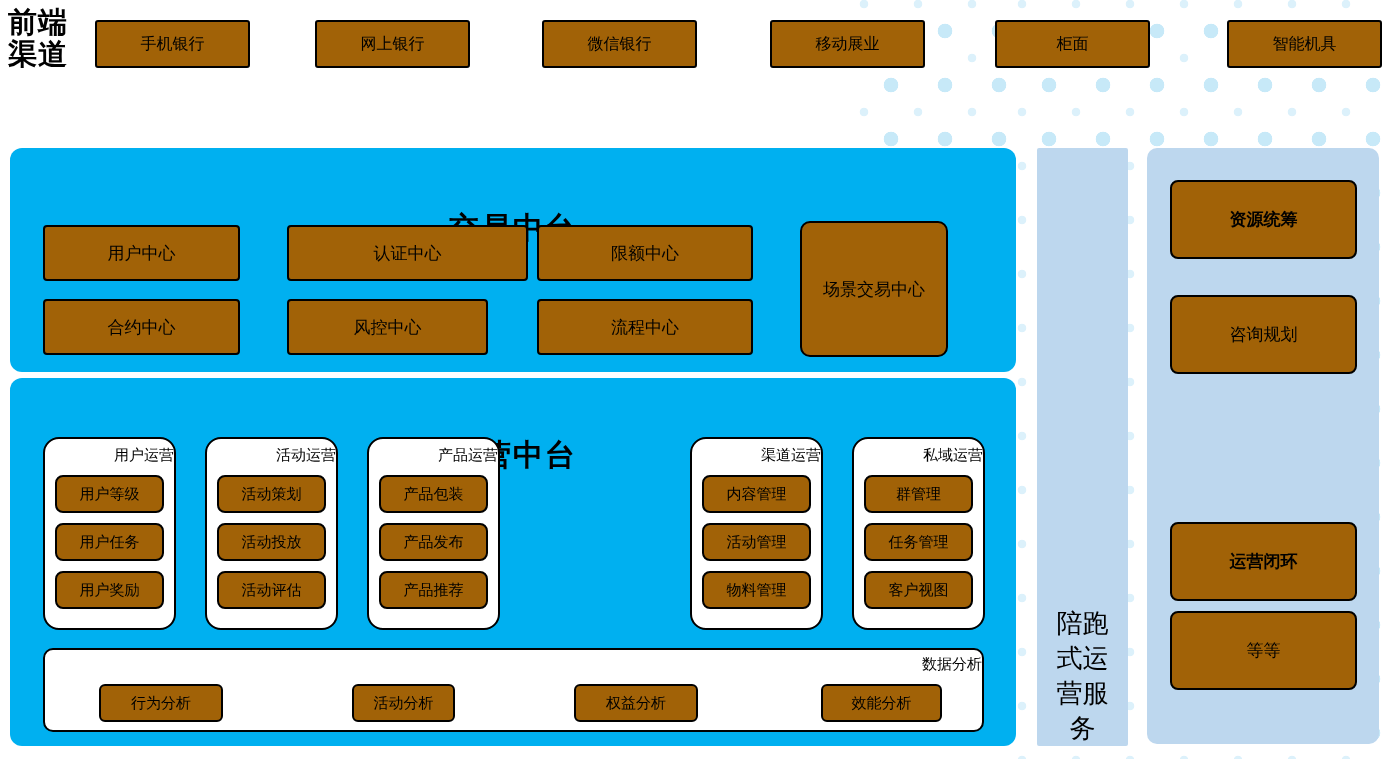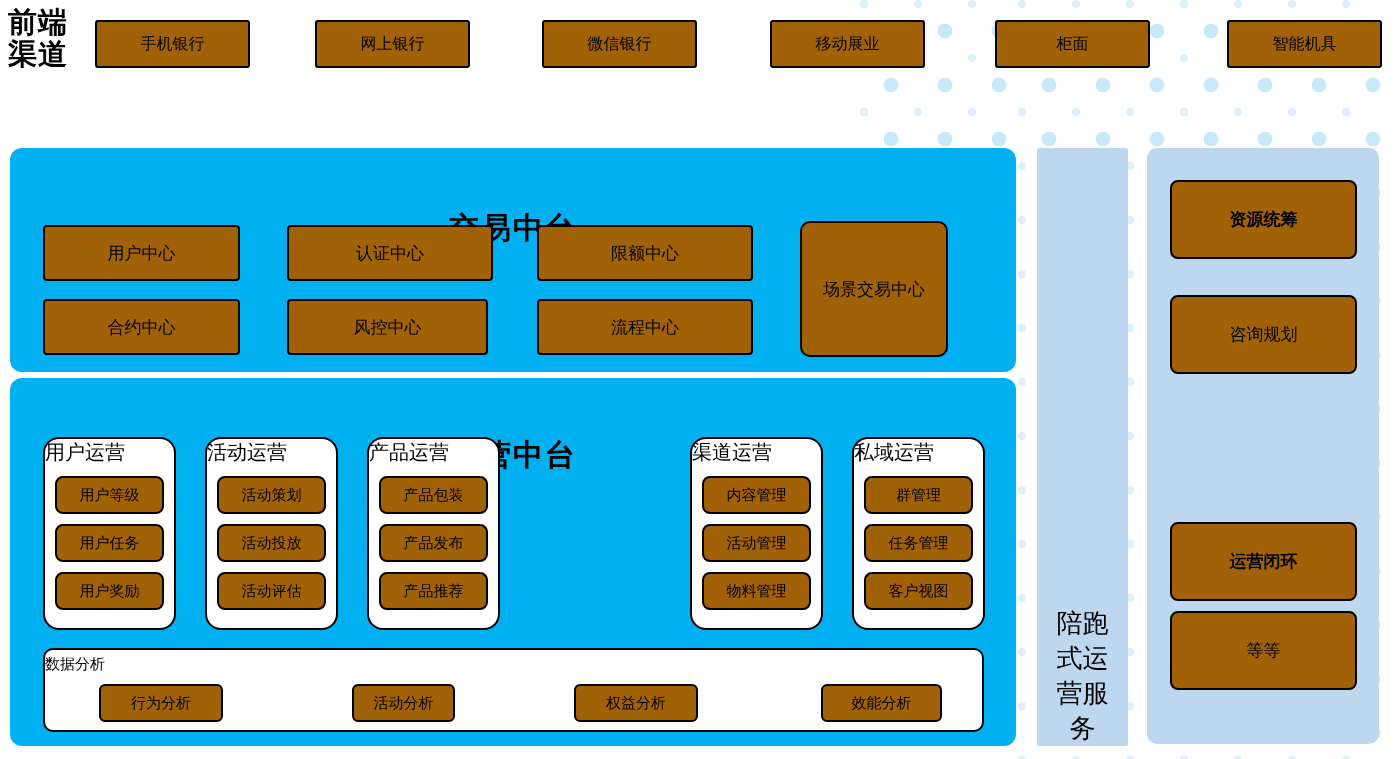--- a/index.html
+++ b/index.html
@@ -52,29 +52,29 @@
   .block-trade .block-title{top:12px;}
   .block-ops .block-title{top:9px;}
 
   .tbox{height:56px;border-radius:4px;font-size:17px;}
   .scene-box{left:790px;top:73px;width:148px;height:136px;border-radius:10px;font-size:17px;}
 
   .group{
     position:absolute;top:59px;width:133px;height:193px;z-index:2;
     background:#fff;border:2px solid #000;border-radius:16px;box-sizing:border-box;
   }
-  .group-title{text-align:left;font-size:20px;}
+  .group-title{margin-top:7px;text-align:right;font-size:15px;}
   .sub{position:static;margin:10px 10px 0 10px;height:38px;border-radius:8px;font-size:15px;flex:none;}
   .group .sub:first-of-type{margin-top:9px;}
 
   .analysis{
     position:absolute;left:33px;top:270px;width:941px;height:84px;z-index:2;
     background:#fff;border:2px solid #000;border-radius:10px;box-sizing:border-box;
   }
-  .analysis-title{margin-top:5px;text-align:left;font-size:15px;}
+  .analysis-title{margin-top:5px;text-align:right;font-size:15px;}
   .abox{top:34px;height:38px;border-radius:6px;font-size:15px;}
 
   .runner-bar{
     position:absolute;left:1037px;top:148px;width:91px;height:598px;z-index:1;
     background:#bdd7ee;border-radius:2px;
     display:flex;align-items:flex-end;justify-content:center;
   }
   .runner-text{
     width:56px;font-size:26px;line-height:1.35;text-align:center;
     word-break:break-all;
@@ -101,21 +101,21 @@
   <div class="box ch" style="left:315px">网上银行</div>
   <div class="box ch" style="left:542px">微信银行</div>
   <div class="box ch" style="left:770px">移动展业</div>
   <div class="box ch" style="left:995px">柜面</div>
   <div class="box ch" style="left:1227px">智能机具</div>
 
 
   <div class="block block-trade">
     <div class="block-title serif">交易中台</div>
     <div class="box tbox" style="left:33px;top:77px;width:197px">用户中心</div>
-    <div class="box tbox" style="left:277px;top:77px;width:206px">认证中心</div>
+    <div class="box tbox" style="left:277px;top:77px;width:241px">认证中心</div>
     <div class="box tbox" style="left:527px;top:77px;width:216px">限额中心</div>
     <div class="box tbox" style="left:33px;top:151px;width:197px">合约中心</div>
     <div class="box tbox" style="left:277px;top:151px;width:201px">风控中心</div>
     <div class="box tbox" style="left:527px;top:151px;width:216px">流程中心</div>
     <div class="box scene-box">场景交易中心</div>
   </div>
 
   <div class="block block-ops">
     <div class="block-title serif">运营中台</div>
 

